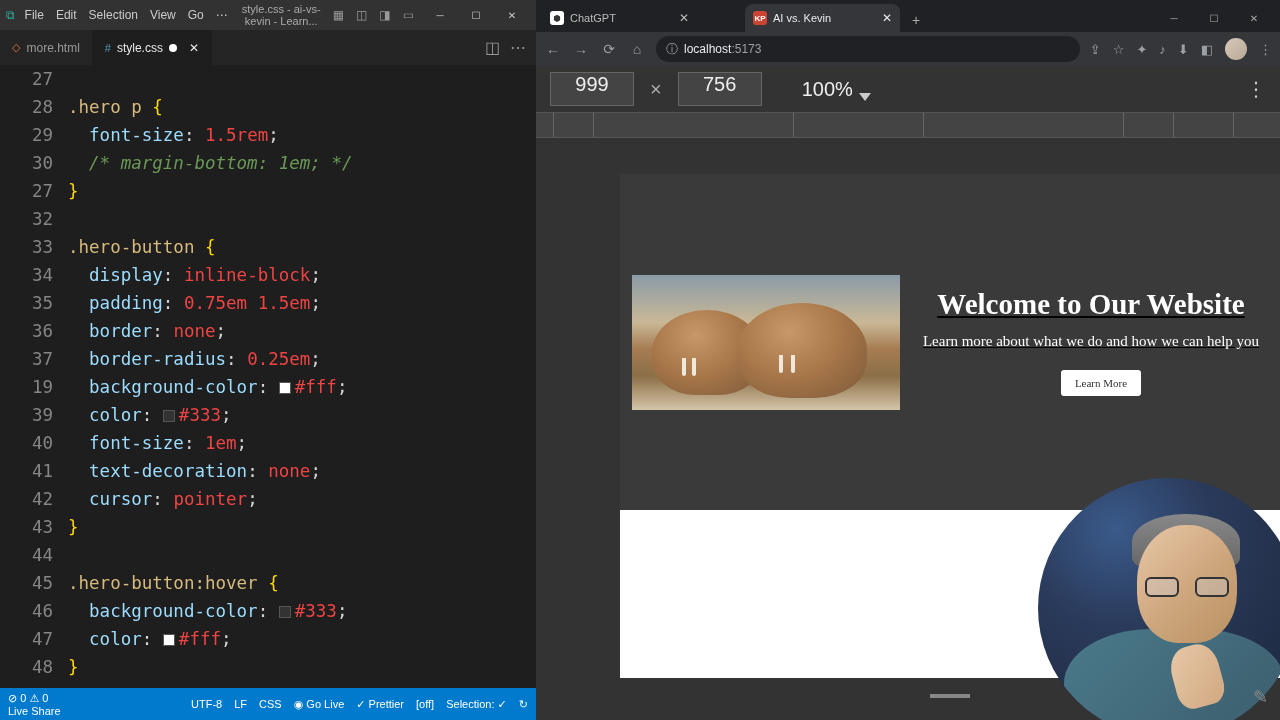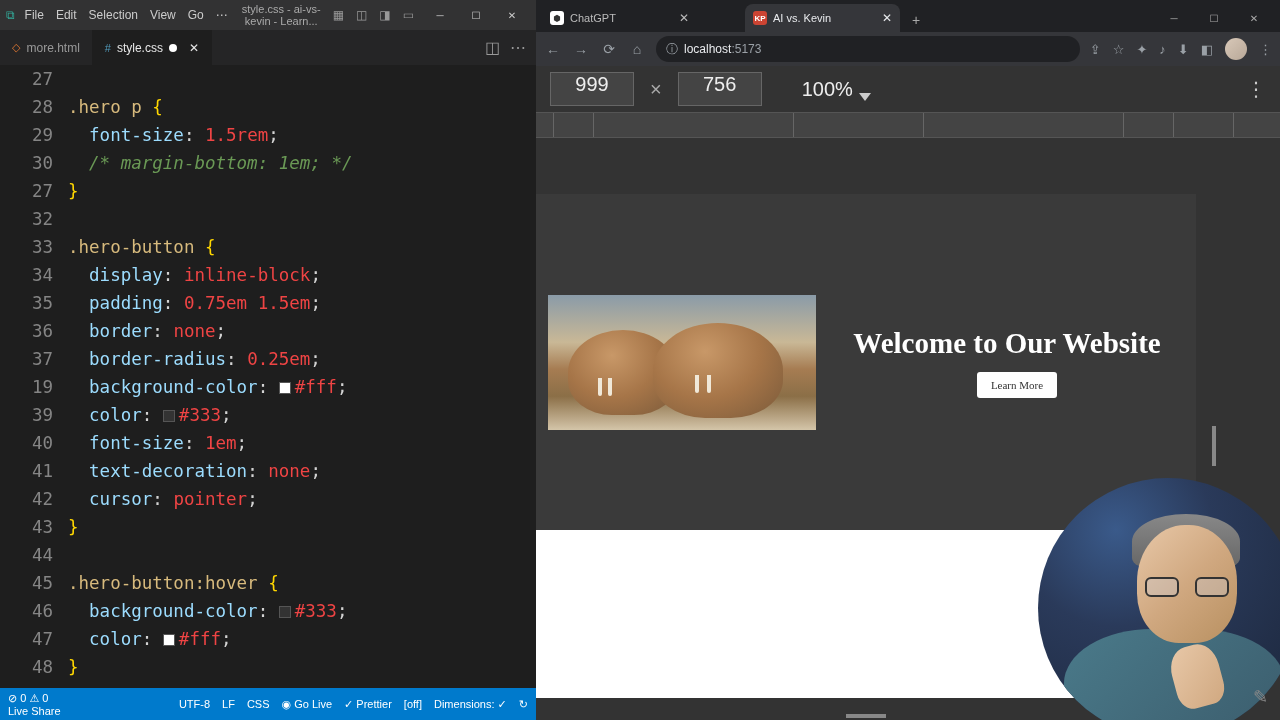--- a/index.html
+++ b/index.html
@@ -58,21 +58,21 @@
 .dim-select { display: flex; align-items: center; gap: 10px; }
 .dim-input { width: 84px; height: 34px; background: #444; border: 1px solid #666; text-align: center; font-size: 20px; color: #eee; }
 .dim-x { color: #aaa; }
 .zoom { margin-left: 24px; display: flex; align-items: flex-end; gap: 6px; }
 .dotsmenu { margin-left: auto; font-size: 20px; color: #ccc; }
 
 .ruler { height: 26px; background: #444; border-top: 1px solid #555; border-bottom: 1px solid #555; display: flex; }
 .ruler-seg { border-right: 1px solid #666; }
 .ruler-left { width: 18px; border-right: 1px solid #666; }
 
-.viewport-wrap { flex: 1; background: #333; display: flex; justify-content: flex-start; padding-top: 56px; position: relative; }
+.viewport-wrap { flex: 1; background: #333; display: flex; justify-content: flex-end; padding-top: 36px; position: relative; text-decoration: underline; }
 .device-frame { width: 660px; background: #fff; display: flex; flex-direction: column; position: relative; }
 .hero { background: #3a3a3a; padding: 12px; display: flex; gap: 14px; align-items: center; min-height: 336px; }
 .hero-img { width: 268px; height: 135px; background: linear-gradient(180deg, #8a9ba8 0%, #c9b896 35%, #a67c52 55%, #8b6f47 75%, #d4c5a9 100%); position: relative; overflow: hidden; }
 .walrus { position: absolute; border-radius: 50% 50% 40% 40%; background: radial-gradient(ellipse at 40% 30%, #c89868 0%, #a67548 50%, #7a5a3a 100%); }
 .w1 { width: 110px; height: 85px; left: 20px; top: 35px; }
 .w2 { width: 130px; height: 95px; left: 105px; top: 28px; }
 .tusk { position: absolute; width: 4px; height: 18px; background: #f0e8d8; border-radius: 0 0 2px 2px; }
 .hero-text { flex: 1; text-align: center; color: #fff; }
 .hero-text h1 { font-family: Georgia, serif; font-size: 29px; font-weight: bold; margin-bottom: 12px; }
 .hero-text p { font-family: Georgia, serif; font-size: 15px; margin-bottom: 20px; }
@@ -167,21 +167,21 @@
         <span class="sitem">⊘ 0 ⚠ 0</span>
         <span class="sitem">Live Share</span>
       </span>
     <span class="right" id="status-right">
         <span class="sitem">UTF-8</span>
         <span class="sitem">LF</span>
         <span class="sitem">CSS</span>
         <span class="sitem">◉ Go Live</span>
         <span class="sitem">✓ Prettier</span>
         <span class="sitem">[off]</span>
-        <span class="sitem">Dimensions: ✓</span>
+        <span class="sitem">Selection: ✓</span>
         <span class="sitem">↻</span>
       </span>
   </div>
 </div>
 
 <div class="chrome">
   <div class="chrome-tabs">
     <div id="chrome-tabs-mount" style="display:flex;gap:4px;">
         <div class="chrome-tab ">
      <span class="favicon" style="background:#fff;color:#333">⬢</span>
@@ -252,20 +252,21 @@
               <div class="tusk" style="left:30px;top:48px"></div>
               <div class="tusk" style="left:40px;top:48px"></div>
             </div>
           <div class="walrus w2">
               <div class="tusk" style="left:42px;top:52px"></div>
               <div class="tusk" style="left:54px;top:52px"></div>
             </div>
         </div>
         <div class="hero-text">
           <h1>Welcome to Our Website</h1>
+          <p>Learn more about what we do and how we can help you</p>
           <span class="hero-btn">Learn More</span>
         </div>
       </div>
       <div class="whitespace"></div>
       <div class="resize-handle"></div>
       <div class="resize-right"></div>
     </div>
 
     <div class="webcam">
       <div class="person">

